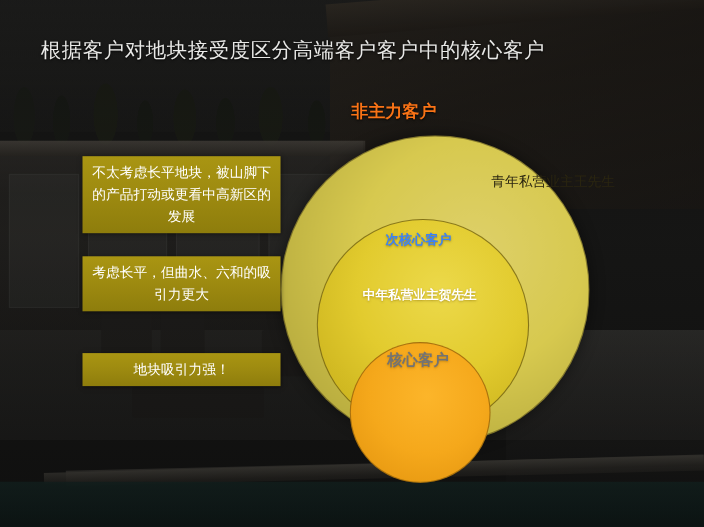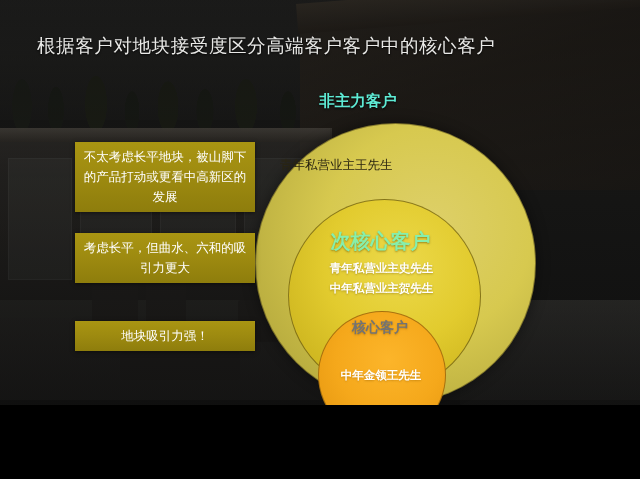--- a/index.html
+++ b/index.html
@@ -2,21 +2,21 @@
 <html lang="zh"><head>
 <meta charset="utf-8">
 <title>slide</title>
 <style>
   html,body{margin:0;padding:0;background:#000;}
   body{
     font-family:"DejaVu Sans","Liberation Sans",sans-serif;
   }
   #slide{
     position:relative;
-    width:640px;height:405px;
+    width:640px;height:479px;
     overflow:hidden;
     background:#1b1b1a;
   }
 
   
   .bg-layer{position:absolute;inset:0;}
 
   .bg-sky{
     position:absolute;left:0;top:0;width:640px;height:120px;
     background:linear-gradient(180deg,#2e2e2c 0%,#262624 60%,#1f1f1e 100%);
@@ -122,37 +122,36 @@
     left:318px;top:311px;width:126px;height:126px;
     background:radial-gradient(circle at 55% 38%,#fcb52a 0%,#f5a81b 50%,#e89a12 82%,#d88d0d 100%);
     border:1px solid rgba(120,80,6,.6);
   }
 
   
   .lbl{position:absolute;text-align:center;white-space:nowrap;}
 
   .lbl-nonmain{
     left:0;top:91px;width:640px;
-    color:#5eead4;font-size:15.5px;font-weight:700;
+    color:#f97316;font-size:15.5px;font-weight:700;
     text-shadow:0 1px 2px rgba(0,0,0,.9);
   }
   .lbl-nonmain span{position:relative;left:38px;}
 
   .outer-names{
     position:absolute;left:255px;top:155px;width:279px;
-    text-align:left;color:#2a2510;font-size:12.5px;line-height:19px;
+    text-align:right;color:#2a2510;font-size:12.5px;line-height:19px;
     font-weight:500;
   }
   .outer-names div{position:relative;left:25px;}
 
   .lbl-sub{
     left:288px;top:210px;width:191px;
-    color:#86efac;font-size:20px;font-weight:700;
+    color:#3b82f6;font-size:12px;font-weight:700;
     text-shadow:0 1px 2px rgba(90,70,0,.55);
-    margin-top:18px;
   }
   .lbl-sub span{position:relative;left:-3px;}
 
   .mid-names{
     position:absolute;left:288px;top:258px;width:191px;
     text-align:center;color:#ffffff;font-size:11.5px;line-height:20px;
     font-weight:600;text-shadow:0 1px 2px rgba(110,85,0,.45);
   }
   .mid-names div{position:relative;left:-2px;}
 
@@ -231,31 +230,27 @@
 
   <div class="outer-names">
     <div>青年私营业主王先生</div>
   </div>
 
   <div class="lbl lbl-sub">
     <span>次核心客户</span>
   </div>
 
   <div class="mid-names">
-    <div>青年私营业主史先生</div>
     <div>中年私营业主贺先生</div>
   </div>
 
   <div class="lbl lbl-core">
     <span>核心客户</span>
   </div>
 
-  <div class="inner-names">
-    <div>中年金领王先生</div>
-  </div>
 
   <div class="callout c1">
     <div>不太考虑长平地块，被山脚下的产品打动或更看中高新区的发展</div>
   </div>
   <div class="callout c2">
     <div>考虑长平，但曲水、六和的吸引力更大</div>
   </div>
   <div class="callout c3">
     <div>地块吸引力强！</div>
   </div>

